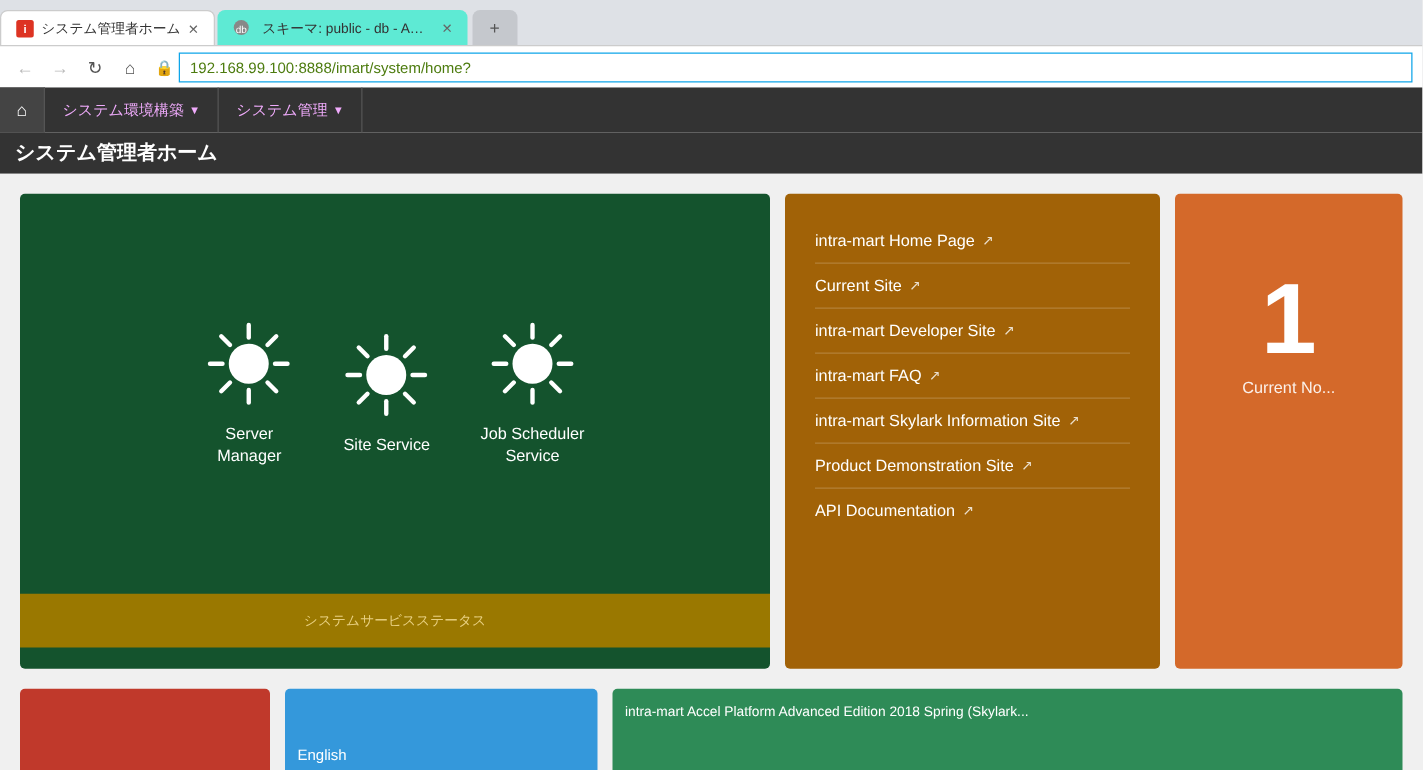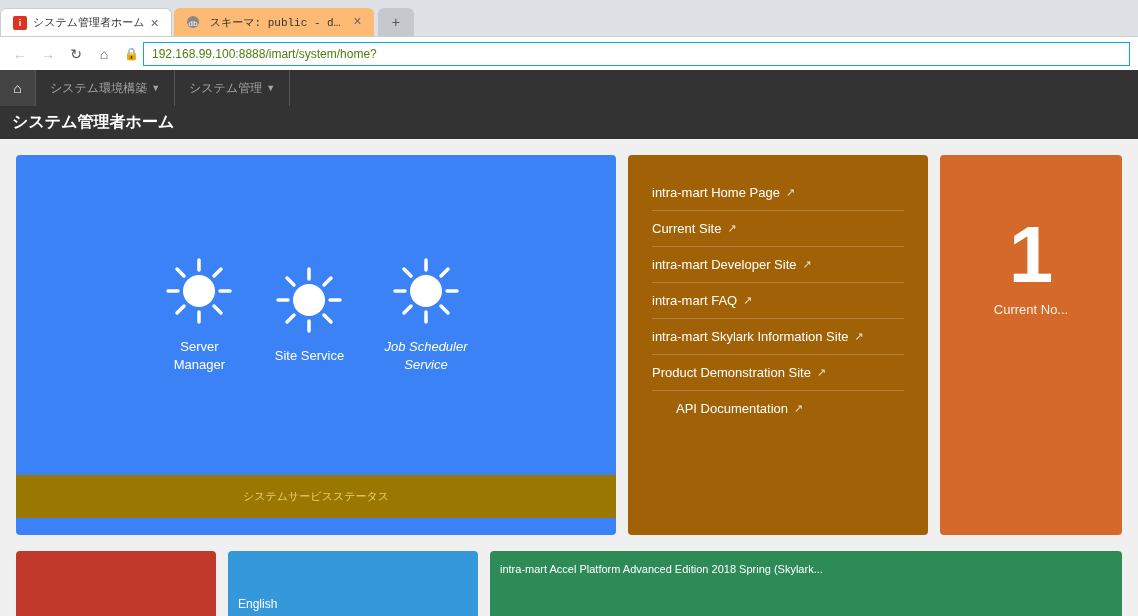--- a/index.html
+++ b/index.html
@@ -3,57 +3,57 @@
   <meta charset="utf-8">
   <style>
     * { margin: 0; padding: 0; box-sizing: border-box; }
     body { font-family: 'Meiryo', 'MS PGothic', sans-serif; font-size: 13px; background: #f0f0f0; overflow: hidden; }
 
     
     .browser-chrome { background: #dee1e6; width: 1138px; }
     .tab-bar { background: #dee1e6; display: flex; align-items: flex-end; padding: 6px 0 0 0; height: 36px; }
     .tab { display: flex; align-items: center; padding: 6px 12px; height: 28px; border-radius: 6px 6px 0 0; font-size: 12px; cursor: pointer; max-width: 200px; }
     .tab.active { background: #fff; border: 1px solid #ccc; border-bottom: none; }
-    .tab.inactive { background: #fdba74; margin-left: 2px; font-family: Liberation Mono, monospace; }
+    .tab.inactive { background: #5eead4; margin-left: 2px; }
     .tab-icon { width: 14px; height: 14px; margin-right: 6px; display: inline-flex; align-items: center; justify-content: center; }
     .tab-icon-red { background: #d32; border-radius: 2px; width: 14px; height: 14px; display: flex; align-items: center; justify-content: center; }
     .tab-label { font-size: 11px; color: #333; white-space: nowrap; overflow: hidden; text-overflow: ellipsis; max-width: 140px; }
     .tab-close { margin-left: 6px; font-size: 14px; color: #666; cursor: pointer; }
     .tab-new { background: #c5c8cd; width: 36px; height: 28px; display: flex; align-items: center; justify-content: center; border-radius: 6px 6px 0 0; margin-left: 4px; color: #555; font-size: 16px; cursor: pointer; }
 
     .address-bar { background: #fff; display: flex; align-items: center; padding: 4px 8px; height: 34px; border-top: 1px solid #ccc; }
     .nav-buttons { display: flex; gap: 4px; align-items: center; margin-right: 8px; }
     .nav-btn { width: 24px; height: 24px; display: flex; align-items: center; justify-content: center; cursor: pointer; color: #555; font-size: 14px; border: none; background: none; }
     .nav-btn.disabled { color: #bbb; }
     .address-input { flex: 1; border: 1px solid #0ea5e9; border-radius: 0; padding: 2px 8px; font-size: 12px; color: #4d7c0f; background: #fff; height: 24px; }
     .lock-icon { color: #888; font-size: 12px; margin-right: 4px; }
 
     
     .app-nav { background: #333; display: flex; align-items: center; height: 36px; padding: 0; }
     .app-nav-home { background: #444; width: 36px; height: 36px; display: flex; align-items: center; justify-content: center; color: #fff; font-size: 14px; cursor: pointer; border-right: 1px solid #555; }
-    .app-nav-item { color: #a3a3a3; padding: 0 14px; height: 36px; display: flex; align-items: center; font-size: 12px; cursor: pointer; border-right: 1px solid #555; gap: 4px; }
+    .app-nav-item { color: #f0abfc; padding: 0 14px; height: 36px; display: flex; align-items: center; font-size: 12px; cursor: pointer; border-right: 1px solid #555; gap: 4px; }
     .dropdown-arrow { font-size: 9px; }
 
     .page-title-bar { background: #333; padding: 6px 12px; }
     .page-title { color: #fff; font-size: 16px; font-weight: bold; }
 
     
     .main-content { background: #f0f0f0; padding: 16px; display: flex; gap: 12px; }
 
     
-    .yellow-card { background: #3b82f6; width: 600px; border-radius: 4px; overflow: hidden; flex-shrink: 0; }
+    .yellow-card { background: #14532d; width: 600px; border-radius: 4px; overflow: hidden; flex-shrink: 0; }
     .yellow-card-body { padding: 20px; display: flex; gap: 40px; justify-content: center; align-items: center; min-height: 320px; }
     .service-item { display: flex; flex-direction: column; align-items: center; gap: 12px; }
     .service-label { color: white; font-size: 13px; text-align: center; line-height: 1.4; }
     .yellow-card-footer { background: #9a7800; padding: 14px; text-align: center; color: #e8d080; font-size: 11px; }
 
     
     .teal-card { background: #a16207; width: 300px; border-radius: 4px; padding: 20px 24px; flex-shrink: 0; min-height: 380px; }
     .teal-link { display: flex; align-items: center; color: white; font-size: 13px; padding: 10px 0; border-bottom: 1px solid rgba(255,255,255,0.2); cursor: pointer; gap: 6px; }
-    .teal-link:last-child { border-bottom: none; margin-left: 24px; }
+    .teal-link:last-child { border-bottom: none; }
     .ext-icon { font-size: 11px; color: rgba(255,255,255,0.8); }
 
     
     .orange-card { background: #d4692a; flex: 1; border-radius: 4px; min-height: 380px; display: flex; flex-direction: column; align-items: center; padding-top: 60px; }
     .orange-number { color: white; font-size: 80px; font-weight: bold; line-height: 1; }
     .orange-label { color: rgba(255,255,255,0.9); font-size: 13px; margin-top: 7px; }
 
     
     .bottom-row { display: flex; gap: 12px; padding: 0 16px 16px 16px; }
     .red-card { background: #c0392b; width: 200px; border-radius: 4px; min-height: 70px; }
@@ -169,21 +169,21 @@
             <line x1="35" y1="56" x2="35" y2="66" stroke="white" stroke-width="3.5" stroke-linecap="round"></line>
             <line x1="4" y1="35" x2="14" y2="35" stroke="white" stroke-width="3.5" stroke-linecap="round"></line>
             <line x1="56" y1="35" x2="66" y2="35" stroke="white" stroke-width="3.5" stroke-linecap="round"></line>
             <line x1="13" y1="13" x2="20" y2="20" stroke="white" stroke-width="3.5" stroke-linecap="round"></line>
             <line x1="50" y1="50" x2="57" y2="57" stroke="white" stroke-width="3.5" stroke-linecap="round"></line>
             <line x1="57" y1="13" x2="50" y2="20" stroke="white" stroke-width="3.5" stroke-linecap="round"></line>
             <line x1="20" y1="50" x2="13" y2="57" stroke="white" stroke-width="3.5" stroke-linecap="round"></line>
             <circle cx="35" cy="35" r="16" fill="white"></circle>
           </svg>
         </div>
-        <div class="service-label" style="white-space:pre-line;text-align:center;font-style:italic;">Job Scheduler
+        <div class="service-label" style="white-space:pre-line;text-align:center;">Job Scheduler
 Service</div>
       </div>
     </div>
     <div class="yellow-card-footer">
       <span>システムサービスステータス</span>
     </div>
   </div>
 
   <div class="teal-card">
     <a class="teal-link">

